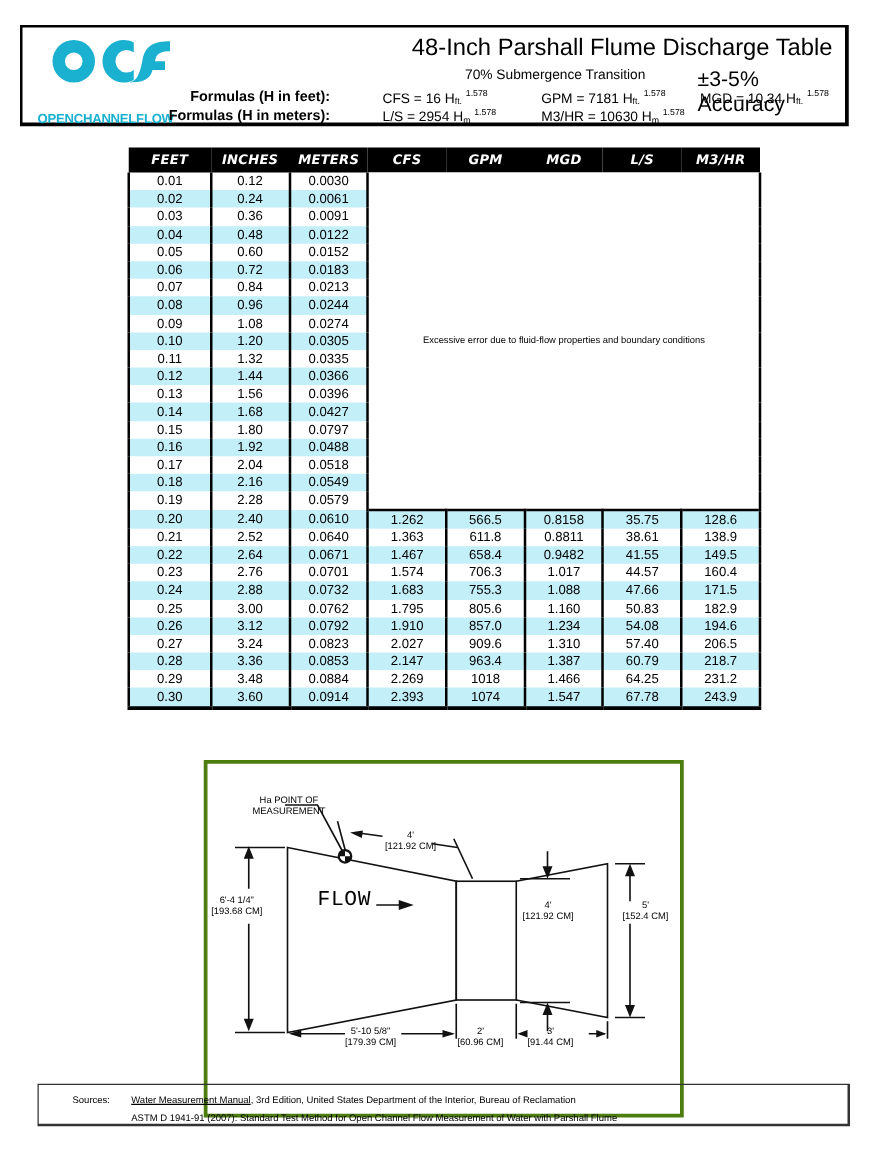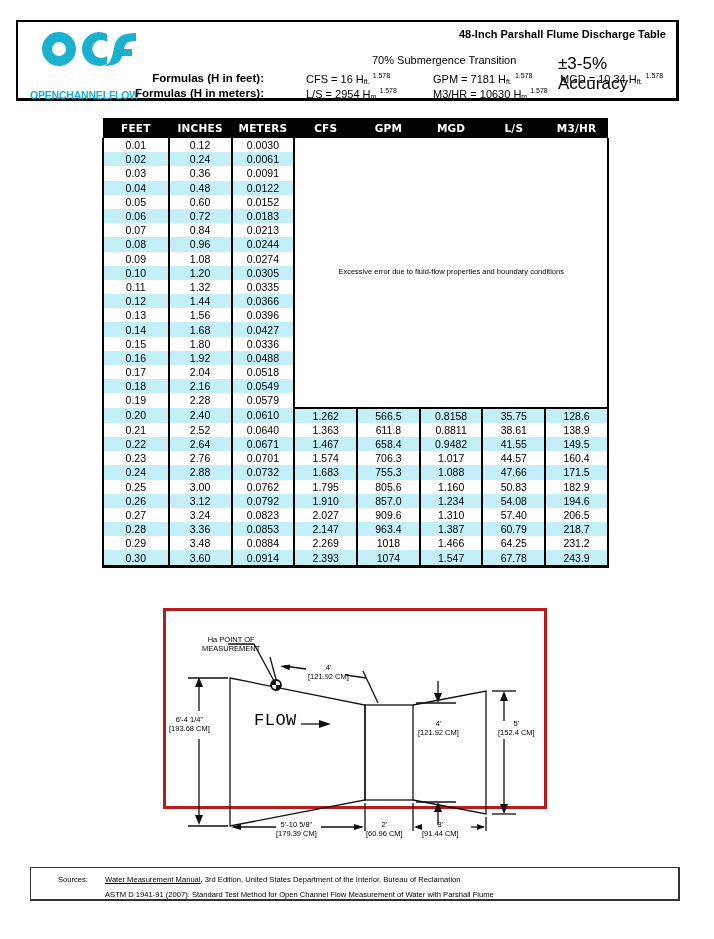--- a/index.html
+++ b/index.html
@@ -1,39 +1,39 @@
 <!DOCTYPE html>
 <html><head>
 <meta charset="utf-8">
 <style>
   html,body{margin:0;padding:0;background:#fff;}
   body{width:714px;height:939px;position:relative;font-family:"Liberation Sans",sans-serif;color:#000;overflow:hidden;}
   .header{position:absolute;left:16px;top:20px;width:663px;height:81px;border:2px solid #000;border-right-width:3px;border-bottom-width:3px;box-sizing:border-box;}
   .logo{position:absolute;left:14px;top:6px;width:120px;height:70px;}
   .logo-text{position:absolute;left:12px;top:67px;font-size:10.5px;font-weight:bold;color:#1ab0cf;letter-spacing:-0.2px;}
-  .title{position:absolute;right:10px;top:6px;font-size:11px;font-weight:bold;text-align:right;}
+  .title{position:absolute;right:10px;top:6px;font-size:19px;font-weight:normal;text-align:right;}
   .sub1{position:absolute;left:354px;top:32px;font-size:11px;}
   .sub2{position:absolute;left:540px;top:32px;font-size:17px;}
   .fl{position:absolute;font-size:11px;white-space:nowrap;}
   .fl sub{font-size:7px;vertical-align:-1px;}
   .fl sup{font-size:7px;vertical-align:5px;margin-left:3px;}
   .flabel{position:absolute;font-size:11.5px;text-align:right;right:412px;white-space:nowrap;font-weight:bold;}
 
   table.dt{position:absolute;left:102px;top:118px;width:507px;border-collapse:collapse;font-size:10.5px;}
-  table.dt th{background:#000;color:#fff;font-family:"DejaVu Sans",sans-serif;font-weight:bold;font-size:10.5px;height:20px;padding:0;letter-spacing:0.2px;}
+  table.dt th{background:#000;color:#fff;font-family:"DejaVu Sans",sans-serif;font-weight:bold;font-size:10.5px;height:20px;padding:0;letter-spacing:0.2px;font-style:italic;}
   table.dt td{height:14.2px;padding:0;text-align:center;line-height:14px;}
   table.dt td.c{border-left:2px solid #000;border-right:2px solid #000;}
   tr.alt td.c, tr.alt td.d{background:#c3eff9;}
   td.d{border-left:2px solid #000;border-right:2px solid #000;}
   tr.firstd td.d{border-top:2px solid #000;}
   tr.last td{border-bottom:3px solid #000;}
   td.err{border-left:2px solid #000;border-right:2px solid #000;border-top:0;font-size:7.5px;background:#fff !important;vertical-align:middle;}
   col.w1{width:66px;} col.w2{width:63px;} col.w3{width:63px;} col.w4{width:63px;} col.w5{width:63px;} col.w6{width:63px;} col.w7{width:63px;} col.w8{width:63px;}
 
-  .diagram{position:absolute;left:163px;top:608px;width:384px;height:201px;border:3px solid #b91c1c;box-sizing:border-box;}
+  .diagram{position:absolute;left:163px;top:608px;width:384px;height:286px;border:3px solid #4d7c0f;box-sizing:border-box;}
   .diagram svg{position:absolute;left:0;top:0;}
   .dl{position:absolute;font-size:7.5px;text-align:center;line-height:9px;white-space:nowrap;}
   .flow{position:absolute;font-size:17px;letter-spacing:0.5px;}
 
   .sources{position:absolute;left:30px;top:867px;width:650px;height:34px;border:1px solid #333;border-right:2px solid #333;border-bottom:2px solid #333;box-sizing:border-box;font-size:7.6px;}
   .src-label{position:absolute;left:4px;top:7px;padding-left:23px;}
   .src1{position:absolute;left:74px;top:7px;white-space:nowrap;}
   .src2{position:absolute;left:74px;top:22px;white-space:nowrap;}
   .u{text-decoration:underline;}
 </style>
@@ -152,21 +152,21 @@
         <td class="c">0.0396</td>
       </tr>
       <tr class="alt">
         <td class="c">0.14</td>
         <td class="c">1.68</td>
         <td class="c">0.0427</td>
       </tr>
       <tr>
         <td class="c">0.15</td>
         <td class="c">1.80</td>
-        <td class="c">0.0336</td>
+        <td class="c">0.0797</td>
       </tr>
       <tr class="alt">
         <td class="c">0.16</td>
         <td class="c">1.92</td>
         <td class="c">0.0488</td>
       </tr>
       <tr>
         <td class="c">0.17</td>
         <td class="c">2.04</td>
         <td class="c">0.0518</td>

